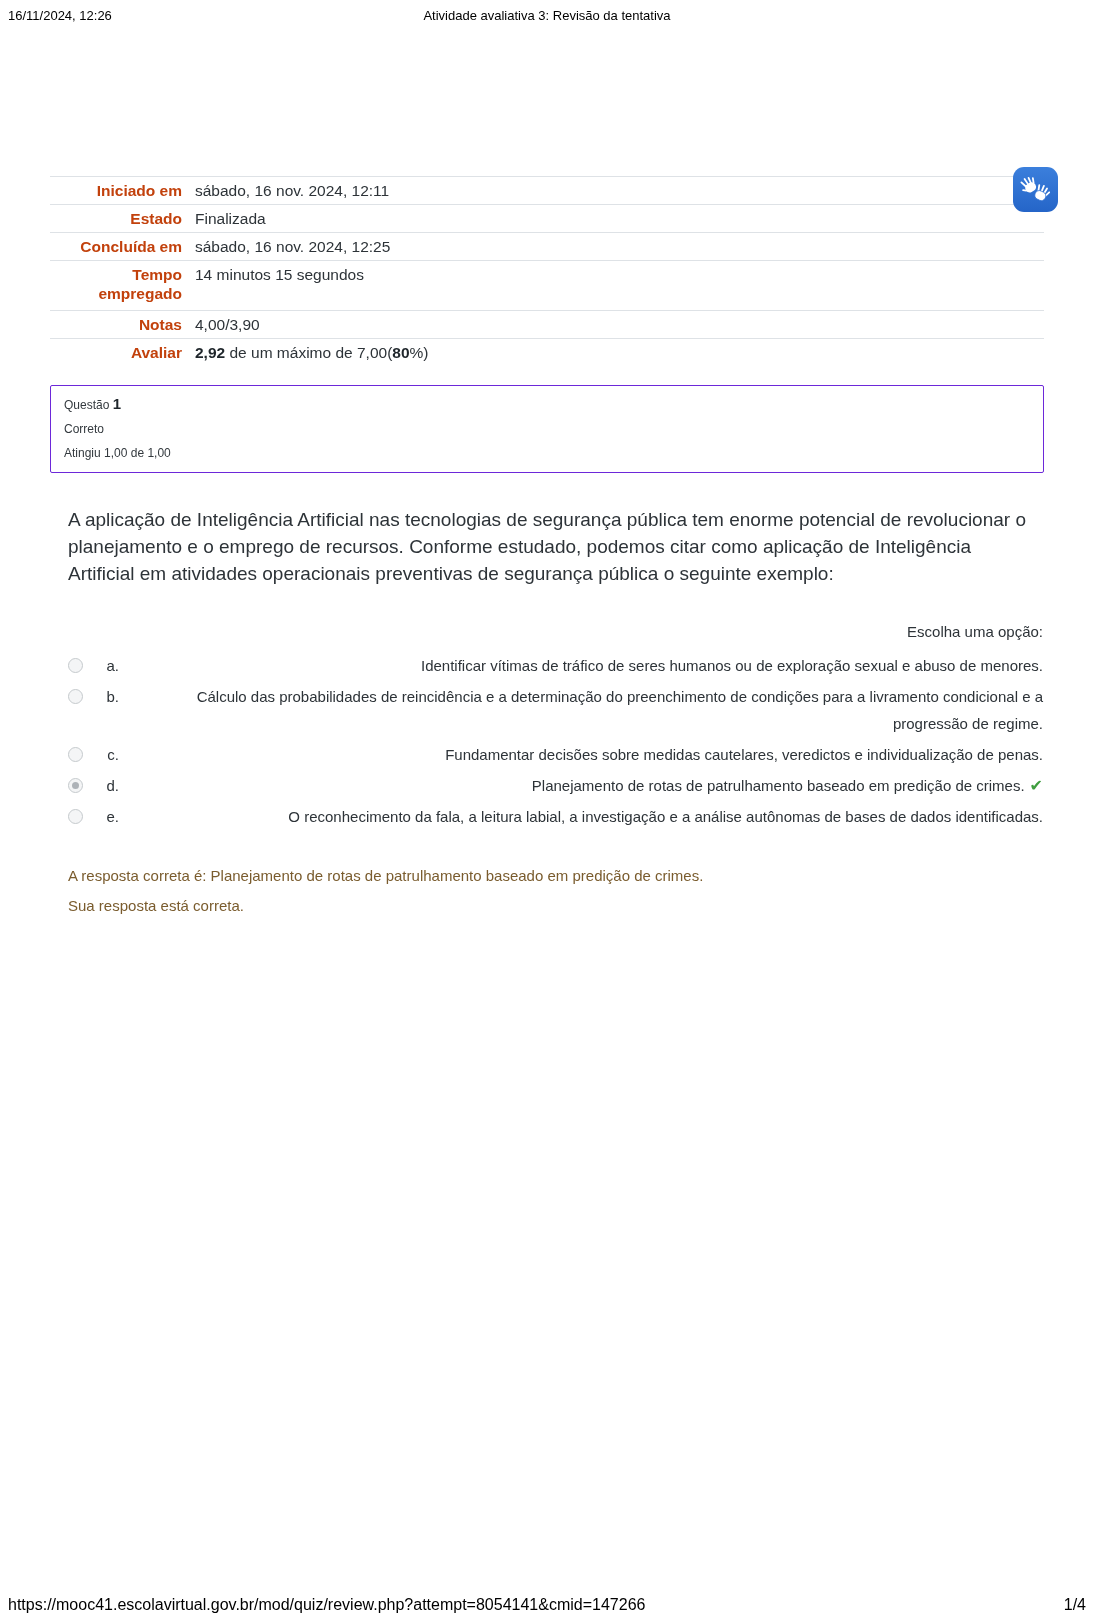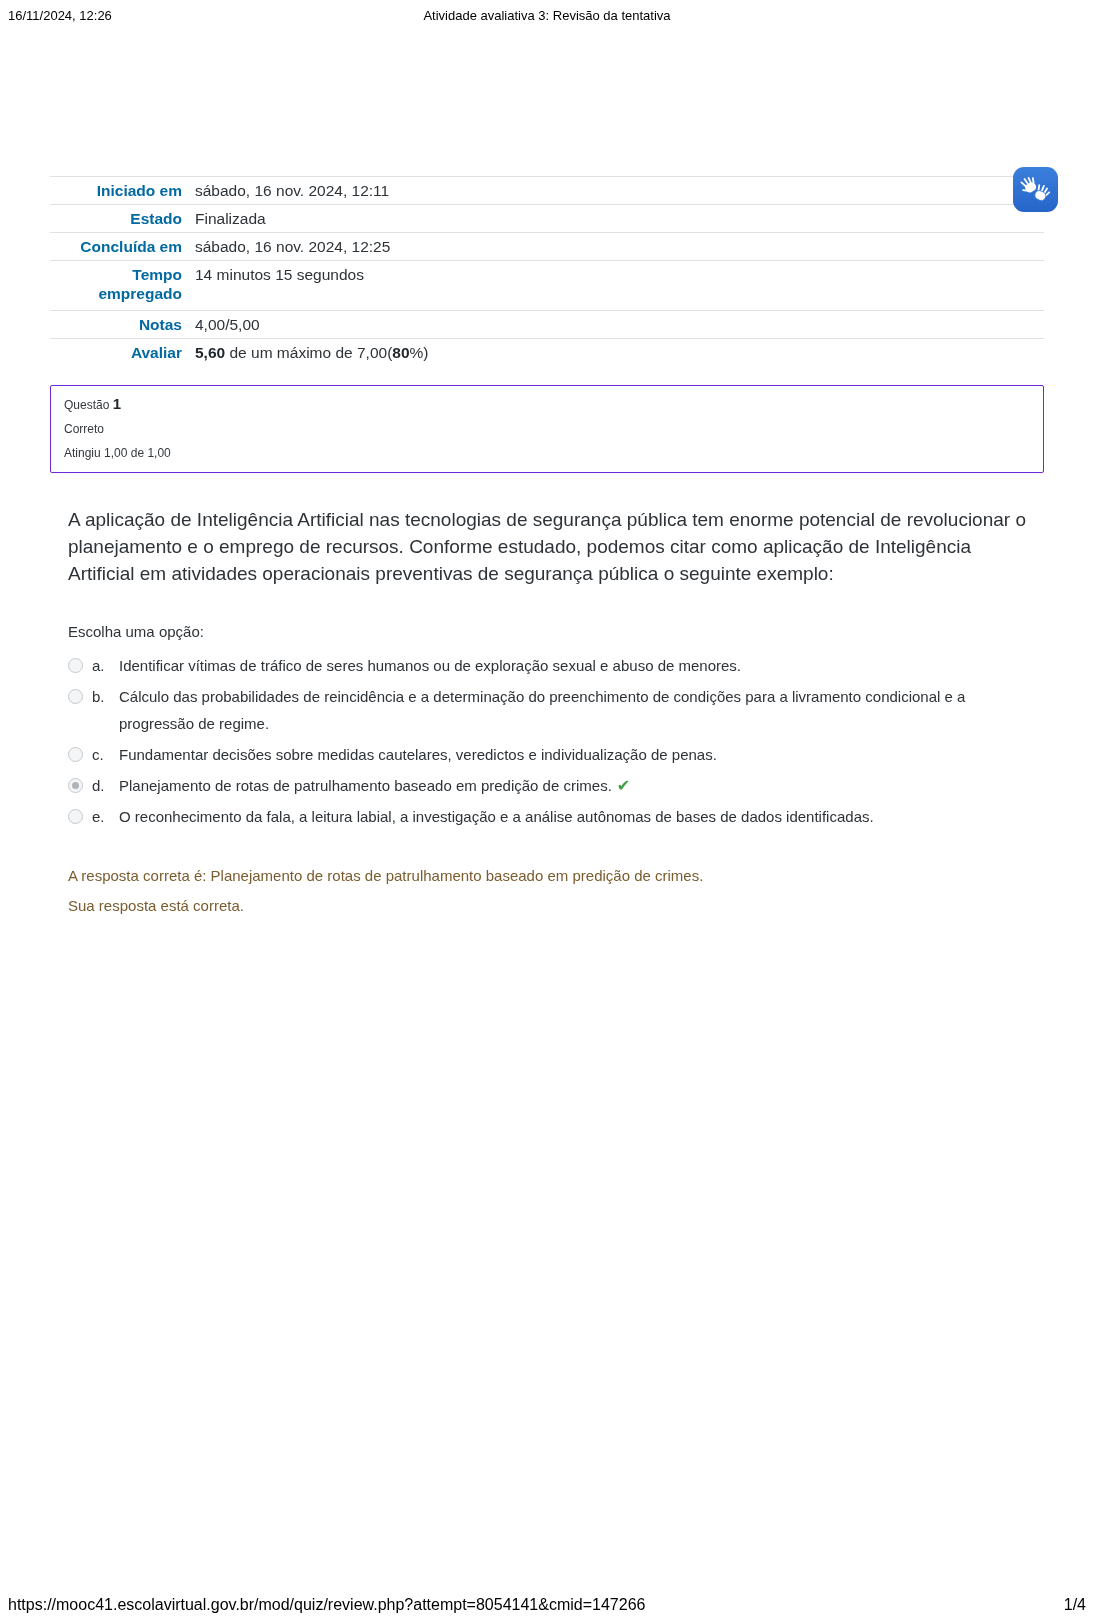--- a/index.html
+++ b/index.html
@@ -9,41 +9,41 @@
 
   
   .print-header { position:absolute; top:8px; left:8px; right:8px; height:18px; font-size:13px; color:#000; }
   .ph-date { position:absolute; left:0; top:0; }
   .ph-title { position:absolute; left:0; right:0; top:0; text-align:center; }
   .print-footer { position:absolute; bottom:9px; left:8px; right:8px; font-size:16px; color:#000; display:flex; justify-content:space-between; }
 
   
   .summary { position:absolute; top:176px; left:50px; width:994px; font-size:15.5px; }
   .srow { display:flex; border-top:1px solid #dee2e6; padding:4px 0; }
-  .slabel { width:132px; flex:none; padding-left:22px; text-align:right; font-weight:bold; color:#0369a1; line-height:19px; }
+  .slabel { width:132px; flex:none; padding-left:22px; text-align:right; font-weight:bold; color:#c2410c; line-height:19px; }
   .svalue { flex:1; padding-left:13px; line-height:19px; }
   .srow-tempo { min-height:50px; }
   .svalue b { color:#1f262b; }
 
   
   .vlibras { position:absolute; left:1013px; top:167px; width:45px; height:45px; border:none; border-radius:11px;
              background:linear-gradient(180deg,#3b7fdc,#2565c8); cursor:pointer; display:flex; align-items:center; justify-content:center; }
 
   
   .qinfo { position:absolute; left:50px; top:385px; width:994px; height:88px; border:1px solid #6d28d9; border-radius:2px;
            padding:9px 13px; font-size:12px; color:#33393e; }
   .qnum b { font-size:15px; color:#1f262b; }
   .qstate { margin-top:10px; }
   .qgrade { margin-top:10px; }
 
   
   .qtext { position:absolute; left:68px; top:506px; width:965px; font-size:19px; line-height:27px; }
 
   
-  .answers { position:absolute; left:68px; top:622px; width:975px; font-size:15px; }
+  .answers { position:absolute; left:68px; top:622px; width:975px; font-size:15px;text-align:right; }
   .prompt { line-height:20px; margin-bottom:10px; }
   .opt { display:flex; align-items:flex-start; line-height:27px; margin-bottom:4px; }
   .radio { flex:none; width:15px; height:15px; margin:6px 9px 0 0; border-radius:50%;
            border:1.5px solid #c5cacd; background:#f4f5f6; position:relative; }
   .radio.selected::after { content:""; position:absolute; left:2.5px; top:2.5px; width:7px; height:7px;
            border-radius:50%; background:#aeb3b8; }
   .letter { flex:none; width:27px; }
   .otext { flex:1; }
   .check { color:#3f9e3f; font-weight:bold; font-size:16px; margin-left:5px; }
 
@@ -73,25 +73,25 @@
     <div class="srow">
       <div class="slabel">Concluída em</div>
       <div class="svalue">sábado, 16 nov. 2024, 12:25</div>
     </div>
     <div class="srow srow-tempo">
       <div class="slabel">Tempo empregado</div>
       <div class="svalue">14 minutos 15 segundos</div>
     </div>
     <div class="srow">
       <div class="slabel">Notas</div>
-      <div class="svalue">4,00/5,00</div>
+      <div class="svalue">4,00/3,90</div>
     </div>
     <div class="srow">
       <div class="slabel">Avaliar</div>
-      <div class="svalue"><b>5,60</b><span> de um máximo de 7,00(</span><b>80</b><span>%)</span></div>
+      <div class="svalue"><b>2,92</b><span> de um máximo de 7,00(</span><b>80</b><span>%)</span></div>
     </div>
   </div>
 
   <button class="vlibras">
     <svg width="33" height="33" viewBox="0 0 48 48" aria-hidden="true">
 
       <g transform="rotate(-30 17 22)" fill="none" stroke="#ffffff" stroke-width="2.6" stroke-linecap="round">
         <line x1="12" y1="16" x2="9.5" y2="8"></line>
         <line x1="16.5" y1="15" x2="16" y2="6"></line>
         <line x1="21" y1="15.5" x2="21.8" y2="7.5"></line>

